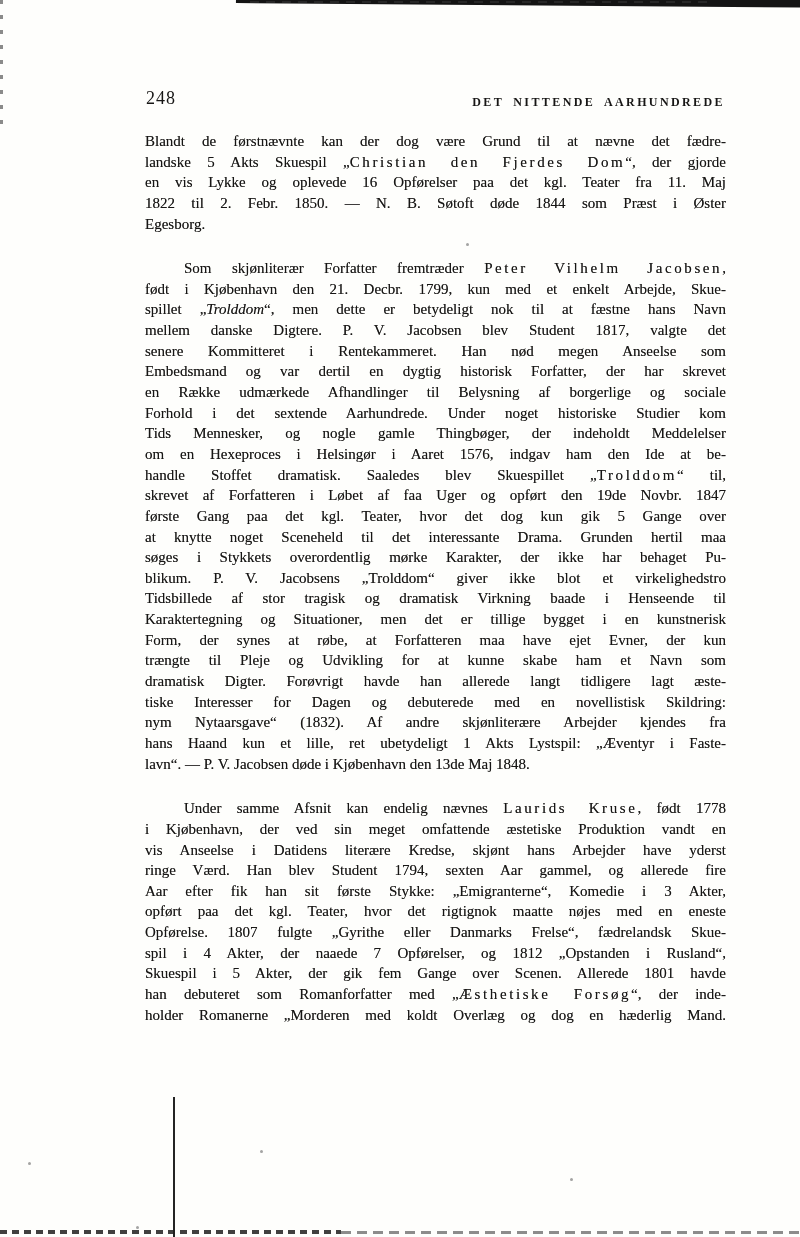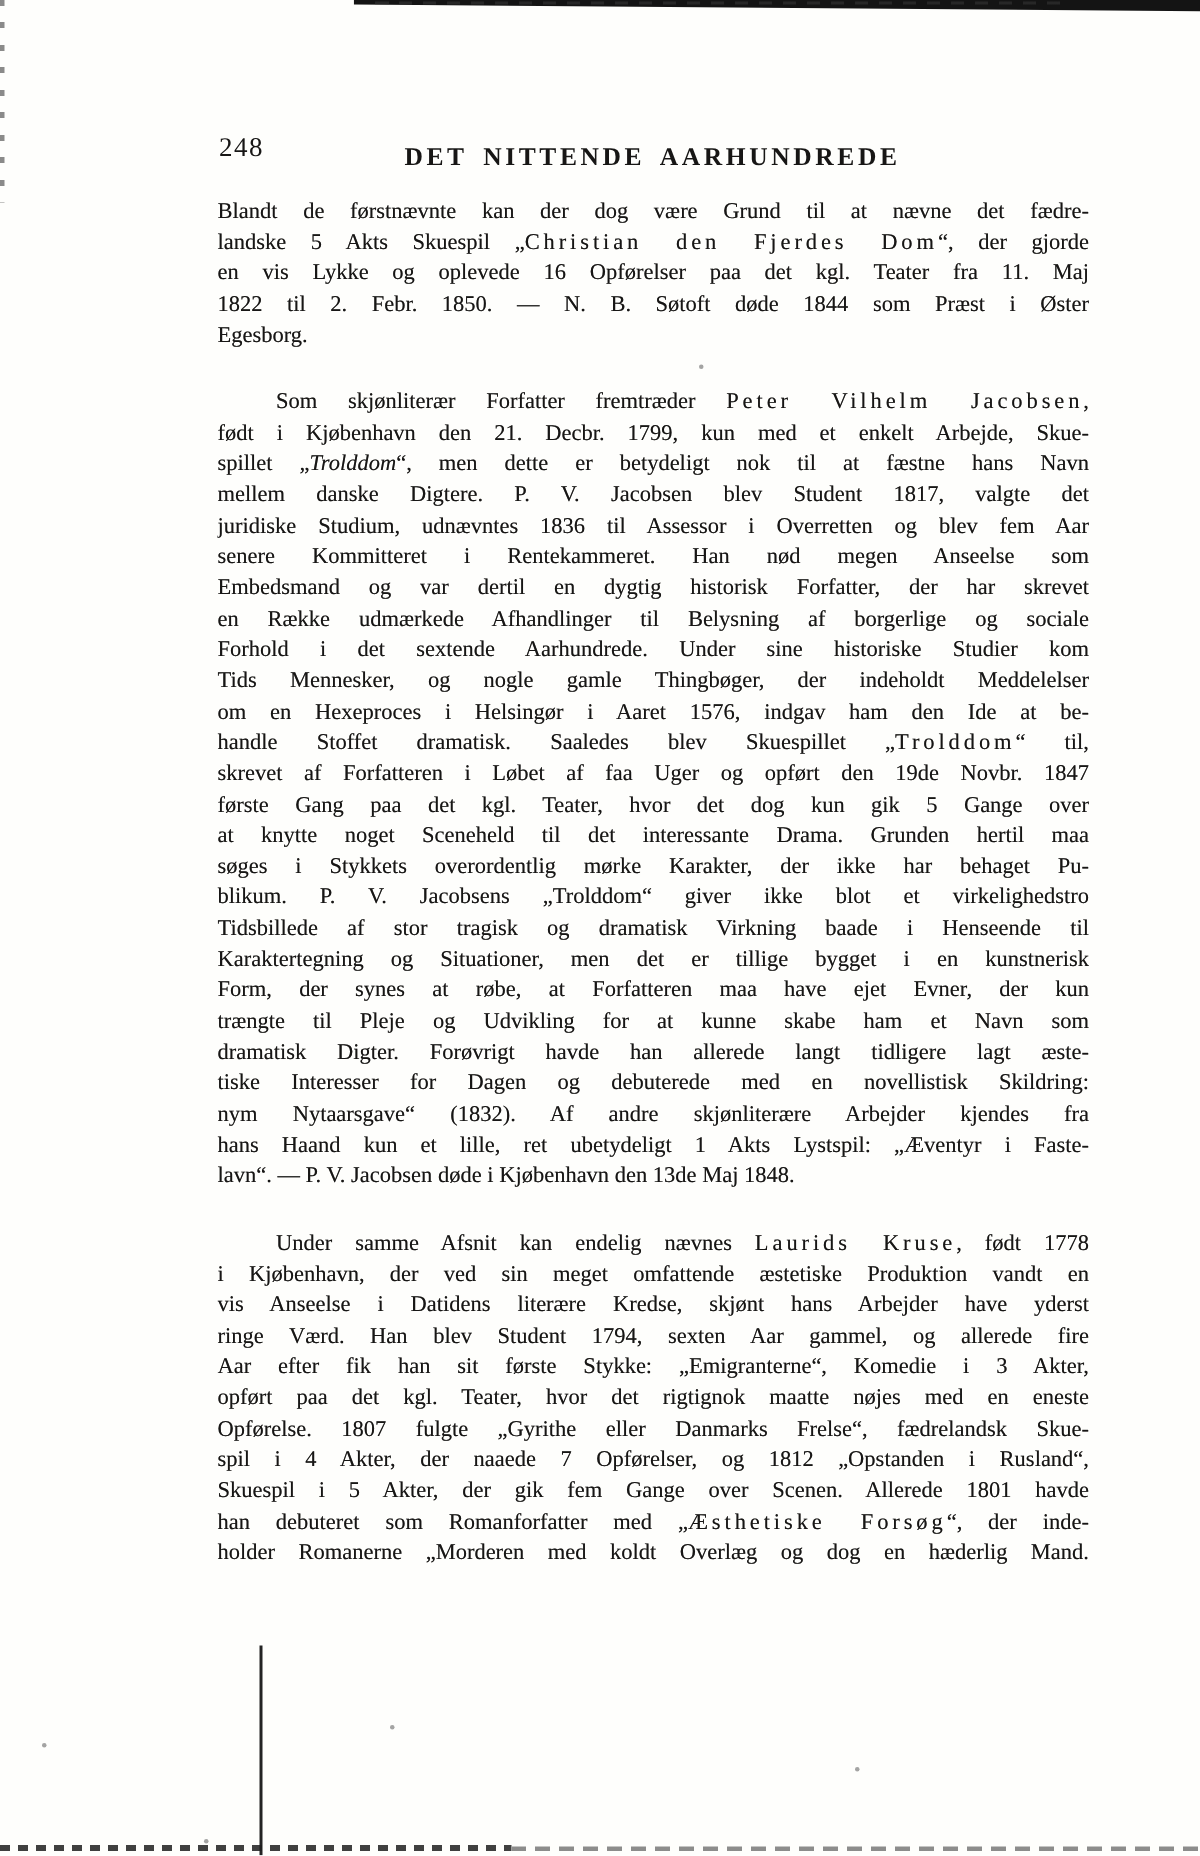--- a/index.html
+++ b/index.html
@@ -17,22 +17,22 @@
     left: 146px;
     top: 88px;
     font-size: 18px;
     letter-spacing: 1px;
   }
   .running-title {
     position: absolute;
     left: 145px;
     top: 95px;
     width: 580px;
-    text-align: center;
-    font-size: 17px;
+    text-align: right;
+    font-size: 12px;
     font-weight: 700;
     letter-spacing: 2.4px;
     word-spacing: 4px;
   }
   .textblock {
     position: absolute;
     left: 145px;
     top: 131px;
     width: 581px;
     font-size: 15px;
@@ -108,25 +108,24 @@
         <div class="line"><span>landske 5 Akts Skuespil „</span><span class="sp">Christian den Fjerdes Dom</span><span>“, der gjorde</span></div>
         <div class="line"><span>en vis Lykke og oplevede 16 Opførelser paa det kgl. Teater fra 11. Maj</span></div>
         <div class="line"><span>1822 til 2. Febr. 1850. — N. B. Søtoft døde 1844 som Præst i Øster</span></div>
         <div class="line lastleft"><span>Egesborg.</span></div>
       </div>
       <div class="para indent">
         <div class="line"><span>Som skjønliterær Forfatter fremtræder </span><span class="sp">Peter Vilhelm Jacobsen</span><span>,</span></div>
         <div class="line"><span>født i Kjøbenhavn den 21. Decbr. 1799, kun med et enkelt Arbejde, Skue-</span></div>
         <div class="line"><span>spillet „</span><span class="it">Trolddom</span><span>“, men dette er betydeligt nok til at fæstne hans Navn</span></div>
         <div class="line"><span>mellem danske Digtere. P. V. Jacobsen blev Student 1817, valgte det</span></div>
-        <div class="line"><span>juridiske Studium, udnævntes 1836 til Assessor i Overretten og blev fem Aar</span></div>
         <div class="line"><span>senere Kommitteret i Rentekammeret. Han nød megen Anseelse som</span></div>
         <div class="line"><span>Embedsmand og var dertil en dygtig historisk Forfatter, der har skrevet</span></div>
         <div class="line"><span>en Række udmærkede Afhandlinger til Belysning af borgerlige og sociale</span></div>
-        <div class="line"><span>Forhold i det sextende Aarhundrede. Under sine historiske Studier kom</span></div>
+        <div class="line"><span>Forhold i det sextende Aarhundrede. Under noget historiske Studier kom</span></div>
         <div class="line"><span>Tids Mennesker, og nogle gamle Thingbøger, der indeholdt Meddelelser</span></div>
         <div class="line"><span>om en Hexeproces i Helsingør i Aaret 1576, indgav ham den Ide at be-</span></div>
         <div class="line"><span>handle Stoffet dramatisk. Saaledes blev Skuespillet „</span><span class="sp">Trolddom</span><span>“ til,</span></div>
         <div class="line"><span>skrevet af Forfatteren i Løbet af faa Uger og opført den 19de Novbr. 1847</span></div>
         <div class="line"><span>første Gang paa det kgl. Teater, hvor det dog kun gik 5 Gange over</span></div>
         <div class="line"><span>at knytte noget Sceneheld til det interessante Drama. Grunden hertil maa</span></div>
         <div class="line"><span>søges i Stykkets overordentlig mørke Karakter, der ikke har behaget Pu-</span></div>
         <div class="line"><span>blikum. P. V. Jacobsens „Trolddom“ giver ikke blot et virkelighedstro</span></div>
         <div class="line"><span>Tidsbillede af stor tragisk og dramatisk Virkning baade i Henseende til</span></div>
         <div class="line"><span>Karaktertegning og Situationer, men det er tillige bygget i en kunstnerisk</span></div>

